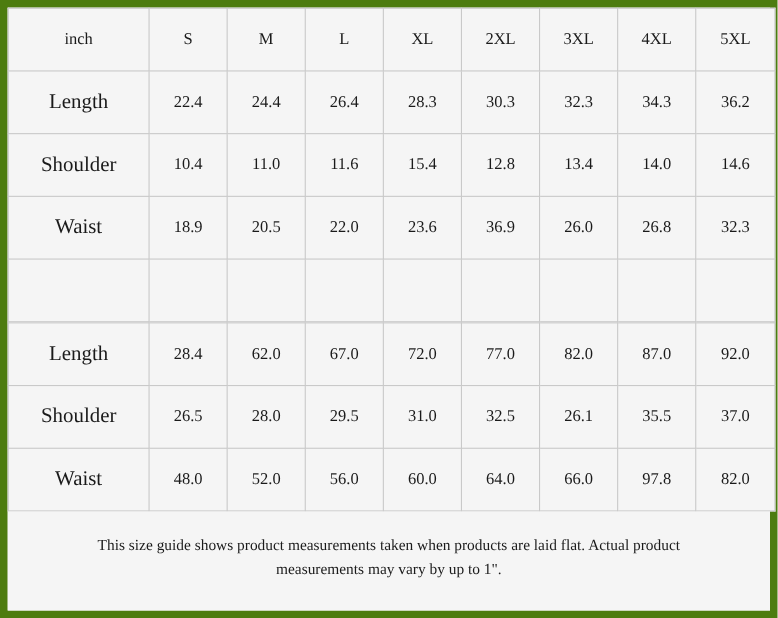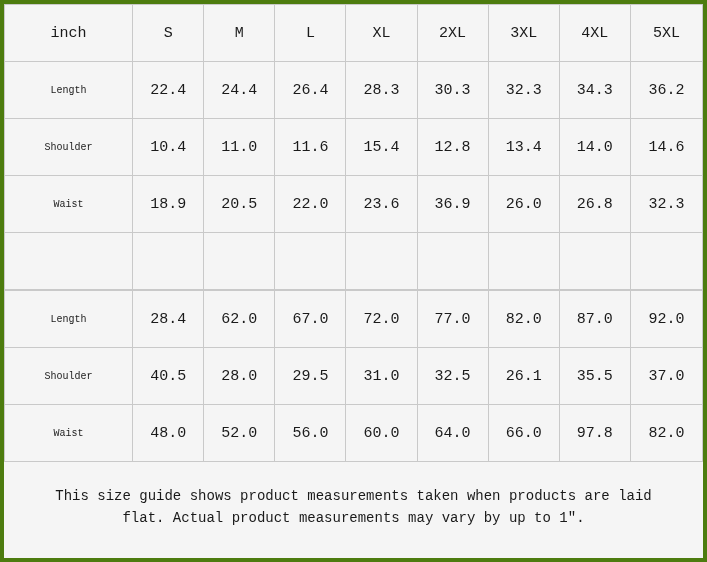--- a/index.html
+++ b/index.html
@@ -11,43 +11,42 @@
     height: 562px;
     background: #ffffff;
     font-family: "Liberation Serif", serif;
     color: #1a1a1a;
     overflow: hidden;
   }
   .size-guide {
     width: 707px;
     height: 562px;
     box-sizing: border-box;
-    border: 4px solid #4d7c0f;
+    border: 7px solid #4d7c0f;
     background: #f5f5f5;
     display: flex;
     flex-direction: column;
-    font-family: Liberation Mono, monospace;
   }
   table.size-table {
     width: 100%;
     border-collapse: collapse;
     table-layout: fixed;
     background: #f5f5f5;
   }
   table.size-table td {
     border: 1px solid #c9c9c9;
     text-align: center;
     vertical-align: middle;
     font-size: 15px;
     height: 56px;
     padding: 0;
     color: #1a1a1a;
   }
   table.size-table td.row-head {
-    font-size: 10px;
+    font-size: 19px;
   }
   table.size-table td.unit-head {
     font-size: 15px;
   }
   .spacer-row td {
     height: 40px;
     border-left: 1px solid #c9c9c9;
     border-right: 1px solid #c9c9c9;
     border-top: 1px solid #c9c9c9;
     border-bottom: 1px solid #c9c9c9;
@@ -169,21 +168,21 @@
         <td>62.0</td>
         <td>67.0</td>
         <td>72.0</td>
         <td>77.0</td>
         <td>82.0</td>
         <td>87.0</td>
         <td>92.0</td>
       </tr>
       <tr>
         <td class="row-head">Shoulder</td>
-        <td>40.5</td>
+        <td>26.5</td>
         <td>28.0</td>
         <td>29.5</td>
         <td>31.0</td>
         <td>32.5</td>
         <td>26.1</td>
         <td>35.5</td>
         <td>37.0</td>
       </tr>
       <tr>
         <td class="row-head">Waist</td>

